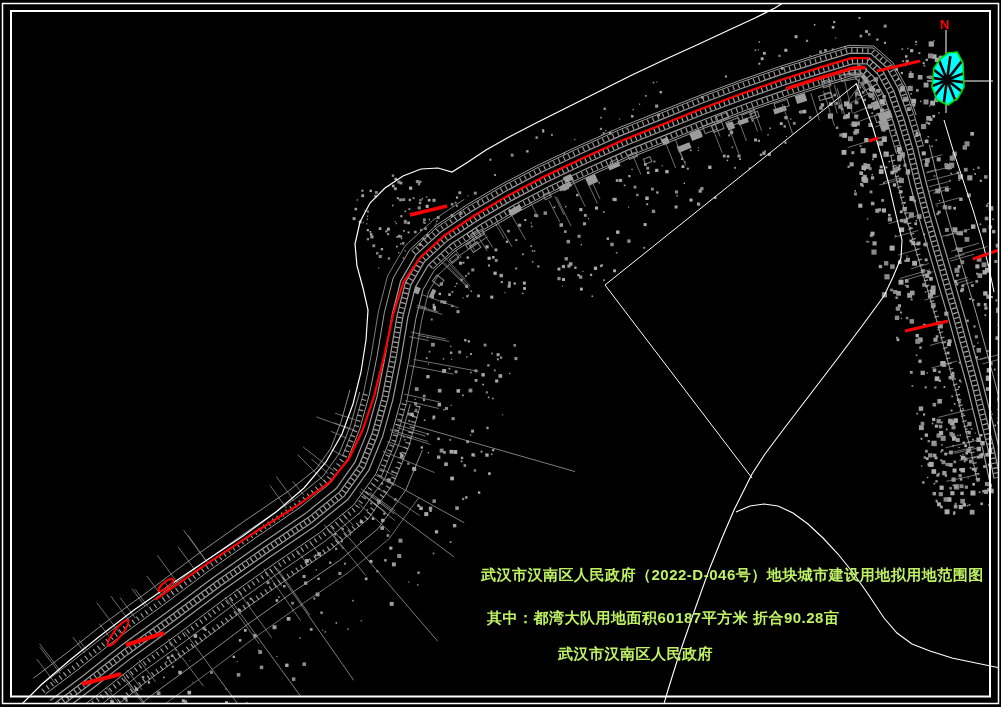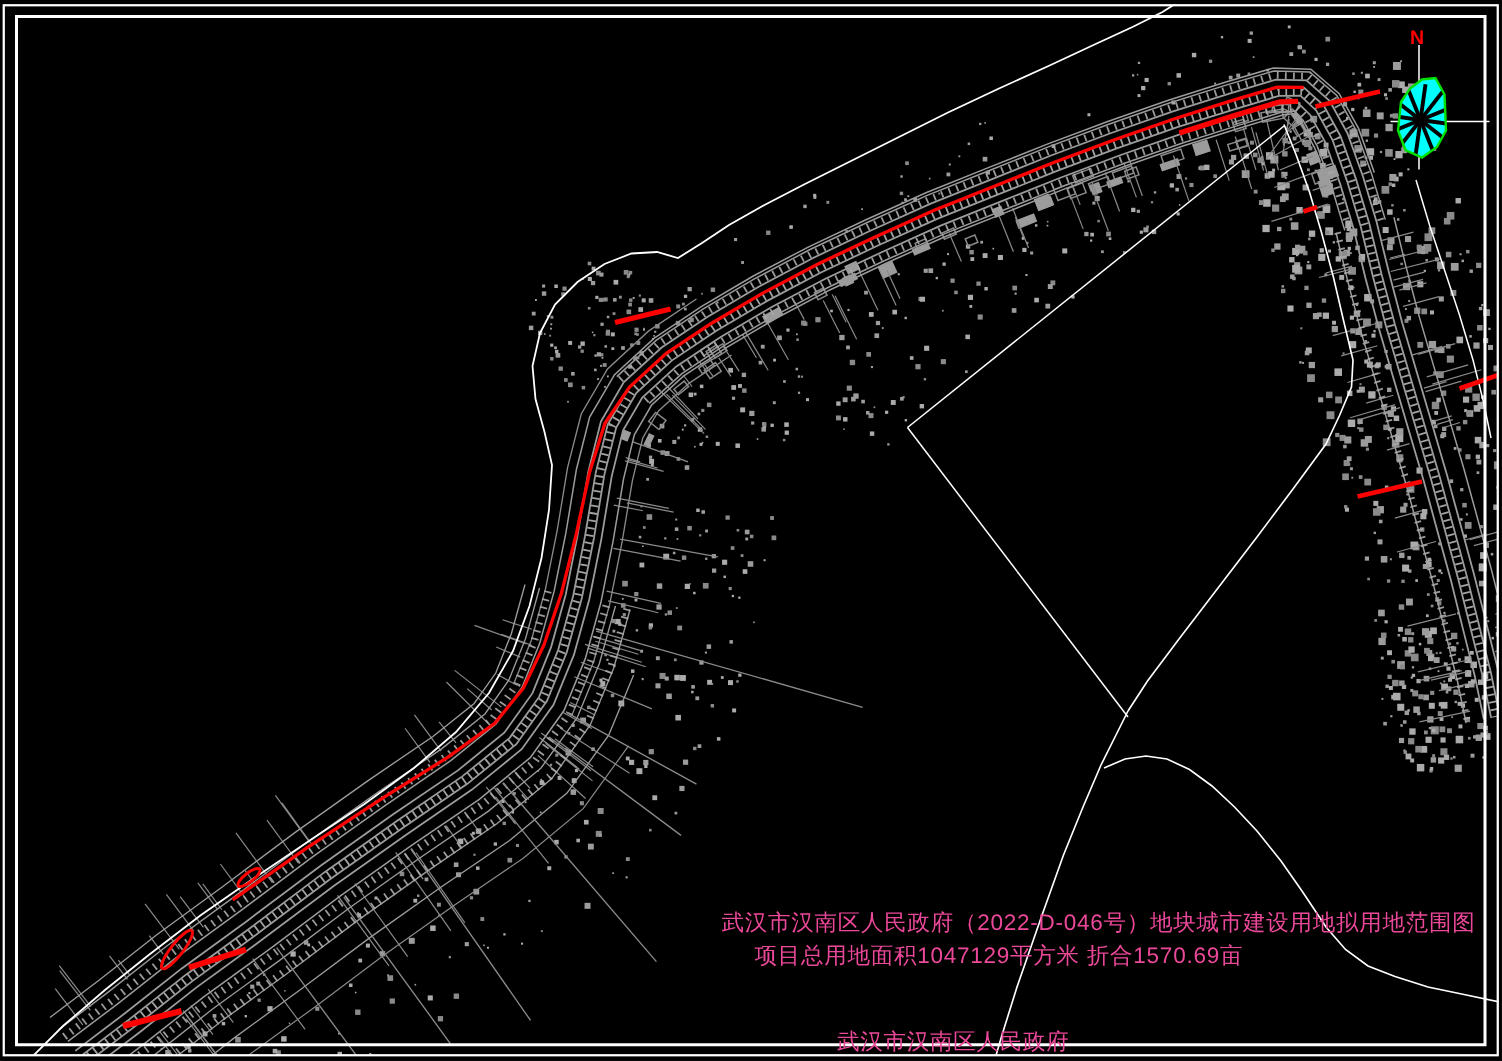--- a/index.html
+++ b/index.html
@@ -1,20 +1,20 @@
 <!DOCTYPE html>
 <html><head>
 <meta charset="utf-8">
 <style>
   html,body{margin:0;padding:0;background:#111;}
   #stage{position:relative;width:1001px;height:707px;background:#000;overflow:hidden;
          font-family:"Liberation Sans",sans-serif;}
   #mapsvg{position:absolute;left:0;top:0;}
-  .titletext{position:absolute;color:#ec4899;font-weight:normal;font-size:15px;
-             letter-spacing:0.5px;white-space:nowrap;line-height:17px;margin-top:41px;}
+  .titletext{position:absolute;color:#bef264;font-weight:bold;font-size:15px;
+             letter-spacing:0.5px;white-space:nowrap;line-height:17px;}
 </style>
 </head>
 <body>
 
 <div id="stage">
 
   <svg id="mapsvg" width="1001" height="707" viewBox="0 0 1001 707">
     <defs>
       <clipPath id="mapclip">
           <rect x="2" y="3" width="997" height="701"></rect>
@@ -1448,15 +1448,15 @@
           <line x1="947" y1="80" x2="950.3401544230416" y2="56.23356635020231" stroke="#000" stroke-width="2.6"></line>
           <line x1="947" y1="80" x2="961.7758754078158" y2="61.08774191343868" stroke="#000" stroke-width="2.6"></line>
           <line x1="947" y1="80" x2="969.2524125096029" y2="71.0094417580181" stroke="#000" stroke-width="2.6"></line>
         </g>
       <polygon id="comp-outline" points="957,52 963,63 964,87 958,98 948,105 937,100 932,87 934,68 940,59 948,53" fill="none" stroke="#00e000" stroke-width="1.6"></polygon>
       <text id="comp-n" x="940" y="29" font-size="13" font-weight="bold" fill="#ff0000">N</text>
     </g>
   </svg>
 
   <div class="titletext" style="left:481px;top:566px;">武汉市汉南区人民政府（2022-D-046号）地块城市建设用地拟用地范围图</div>
-  <div class="titletext" style="left:503px;top:588px;">项目总用地面积1047129平方米  折合1570.69亩</div>
+  <div class="titletext" style="left:487px;top:609px;">其中：都湾大队用地面积60187平方米  折合90.28亩</div>
   <div class="titletext" style="left:558px;top:645px;">武汉市汉南区人民政府</div>
 </div>
 
 </body></html>

